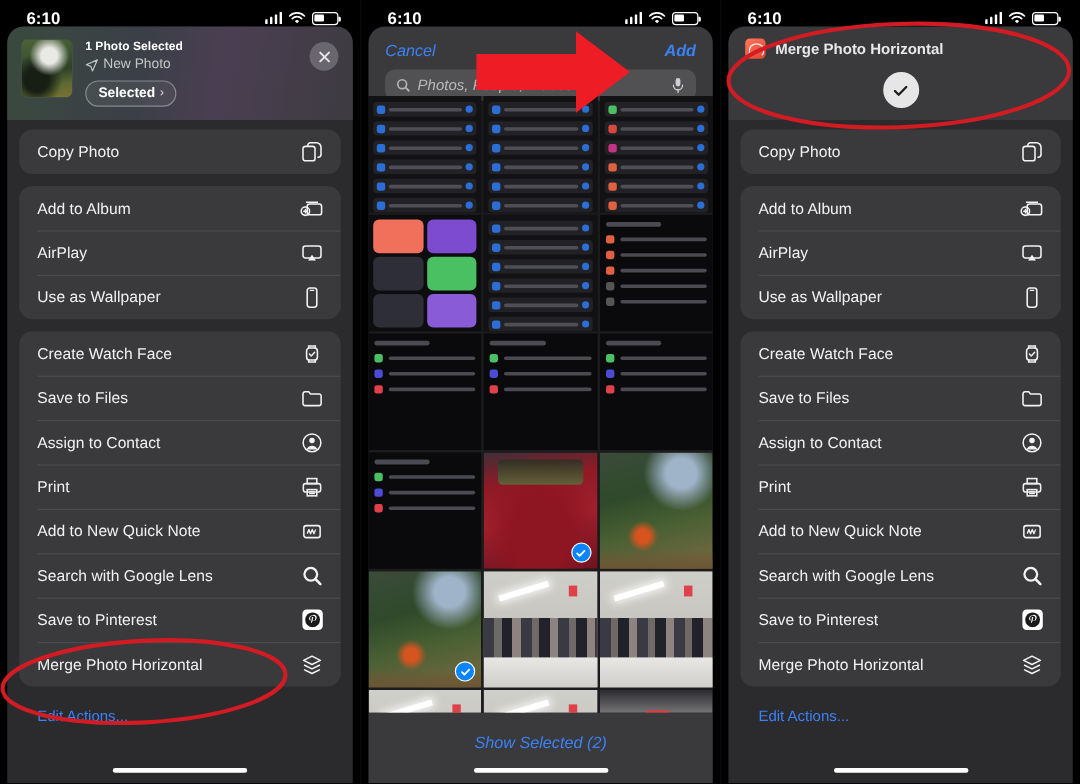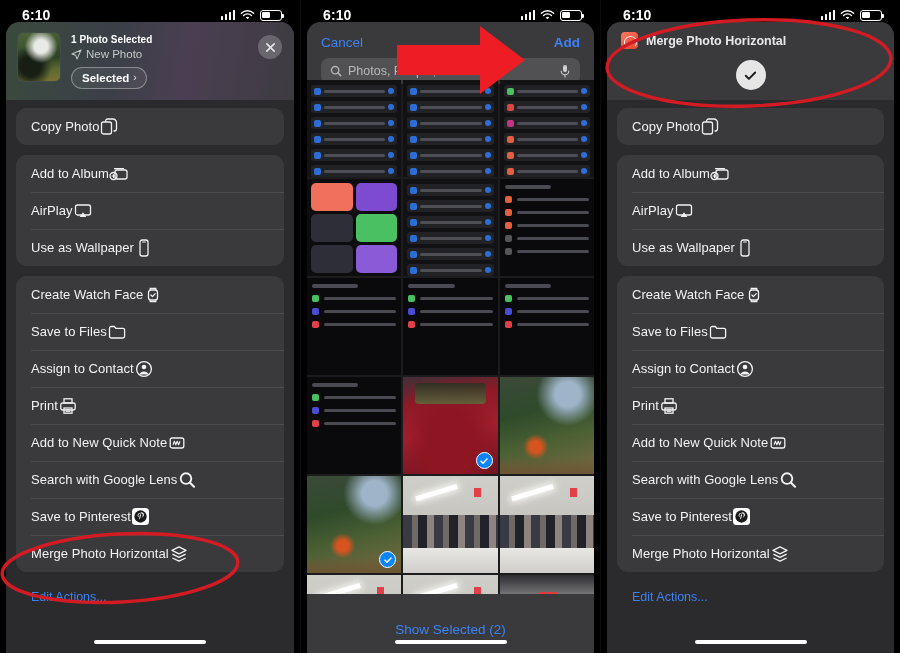--- a/index.html
+++ b/index.html
@@ -93,37 +93,37 @@
     width:30px; height:30px; border-radius:50%; background:#e6e6e6;
     display:flex; align-items:center; justify-content:center;
   }
   .run-check svg { width:17px; height:17px; }
 
   
   .actions { padding:8px 10px 0 10px; }
   .group { background:#3a3a3c; border-radius:11px; overflow:hidden; margin-bottom:10px; }
   .row {
     position:relative; height:37px;
-    display:flex; align-items:center; justify-content:flex-start;
+    display:flex; align-items:center; justify-content:space-between;
     padding:0 14px 0 15px;
     border-radius:15px;
   }
   .row + .row::before {
     content:""; position:absolute; left:15px; right:0; top:0; height:.5px;
     background:rgba(255,255,255,.085);
   }
   .row-label { font-size:13px; color:#f2f2f4; letter-spacing:.05px; }
   .row-icon { width:20px; height:20px; flex:none; display:flex; align-items:center; justify-content:center; color:#f2f2f4; }
   .row-icon svg { width:100%; height:100%; display:block; }
   .edit-actions { padding:8px 0 0 15px; color:#3b82f6; font-size:12.5px; font-weight:500; }
   .pin-icon { width:17px; height:17px; background:#fff; border-radius:3.5px; display:flex; align-items:center; justify-content:center; }
   .pin-icon svg { width:13px; height:13px; }
 
   
-  .picker { position:absolute; left:6px; right:6px; top:22px; bottom:0; background:#1c1c1e; border-radius:14px 14px 0 0; overflow:hidden; }
+  .picker { position:absolute; left:6px; right:6px; top:22px; bottom:0; background:#1c1c1e; border-radius:14px 14px 0 0; overflow:hidden;font-style:italic; }
   .picker-bar { height:58px; background:#3a3a3c; padding:9px 14px 0 14px; }
   .picker-top { display:flex; align-items:center; justify-content:space-between; height:22px; }
   .pk-cancel, .pk-add { font-size:13.5px; color:#3b82f6; }
   .pk-add { font-weight:600; }
   .searchfield {
     margin-top:5px; height:26px; background:rgba(255,255,255,.12); border-radius:8px;
     display:flex; align-items:center; gap:6px; padding:0 9px;
   }
   .searchfield .mag { width:12px; height:12px; color:#b4b4b8; flex:none; }
   .sf-text { flex:1; font-size:12.5px; color:#b9b9bd; }
@@ -173,21 +173,21 @@
   .photo-room .ppl { position:absolute; left:0; bottom:26%; width:100%; height:34%;
     background:repeating-linear-gradient(90deg,#3a3a44 0 9px,#6f6a66 9px 15px,#22232a 15px 24px,#8d8480 24px 31px); }
   .photo-room .tbl { position:absolute; left:0; bottom:0; width:100%; height:26%;
     background:linear-gradient(180deg,#e8e7e4,#cfcecb); }
   .photo-flag { position:absolute; inset:0; background:linear-gradient(180deg,#2c2c30 0%, #9a9a9c 30%, #d7d9dc 100%); }
   .photo-flag .fl { position:absolute; left:40%; top:18%; width:20%; height:34%;
     background:repeating-linear-gradient(180deg,#e23b3b 0 4px,#e8932f 4px 8px,#e8d93a 8px 12px,#47ab53 12px 16px,#3f6fd4 16px 20px,#8a47b5 20px 24px); transform:skewX(-6deg); }
 
   .show-selected {
     position:absolute; left:0; right:0; bottom:0; height:59px; background:#3a3a3c;
-    display:flex; align-items:flex-start; justify-content:center; padding-top:28px;
+    display:flex; align-items:flex-start; justify-content:center; padding-top:17px;
   }
   .show-selected span { color:#3b82f6; font-size:13.5px; font-weight:500; }
 
   
   .home-ind { position:absolute; left:50%; transform:translateX(-50%); bottom:9px;
               width:112px; height:4px; background:#fff; border-radius:3px; }
 
   
   .anno { position:absolute; inset:0; pointer-events:none; }
   .anno svg { position:absolute; overflow:visible; }

